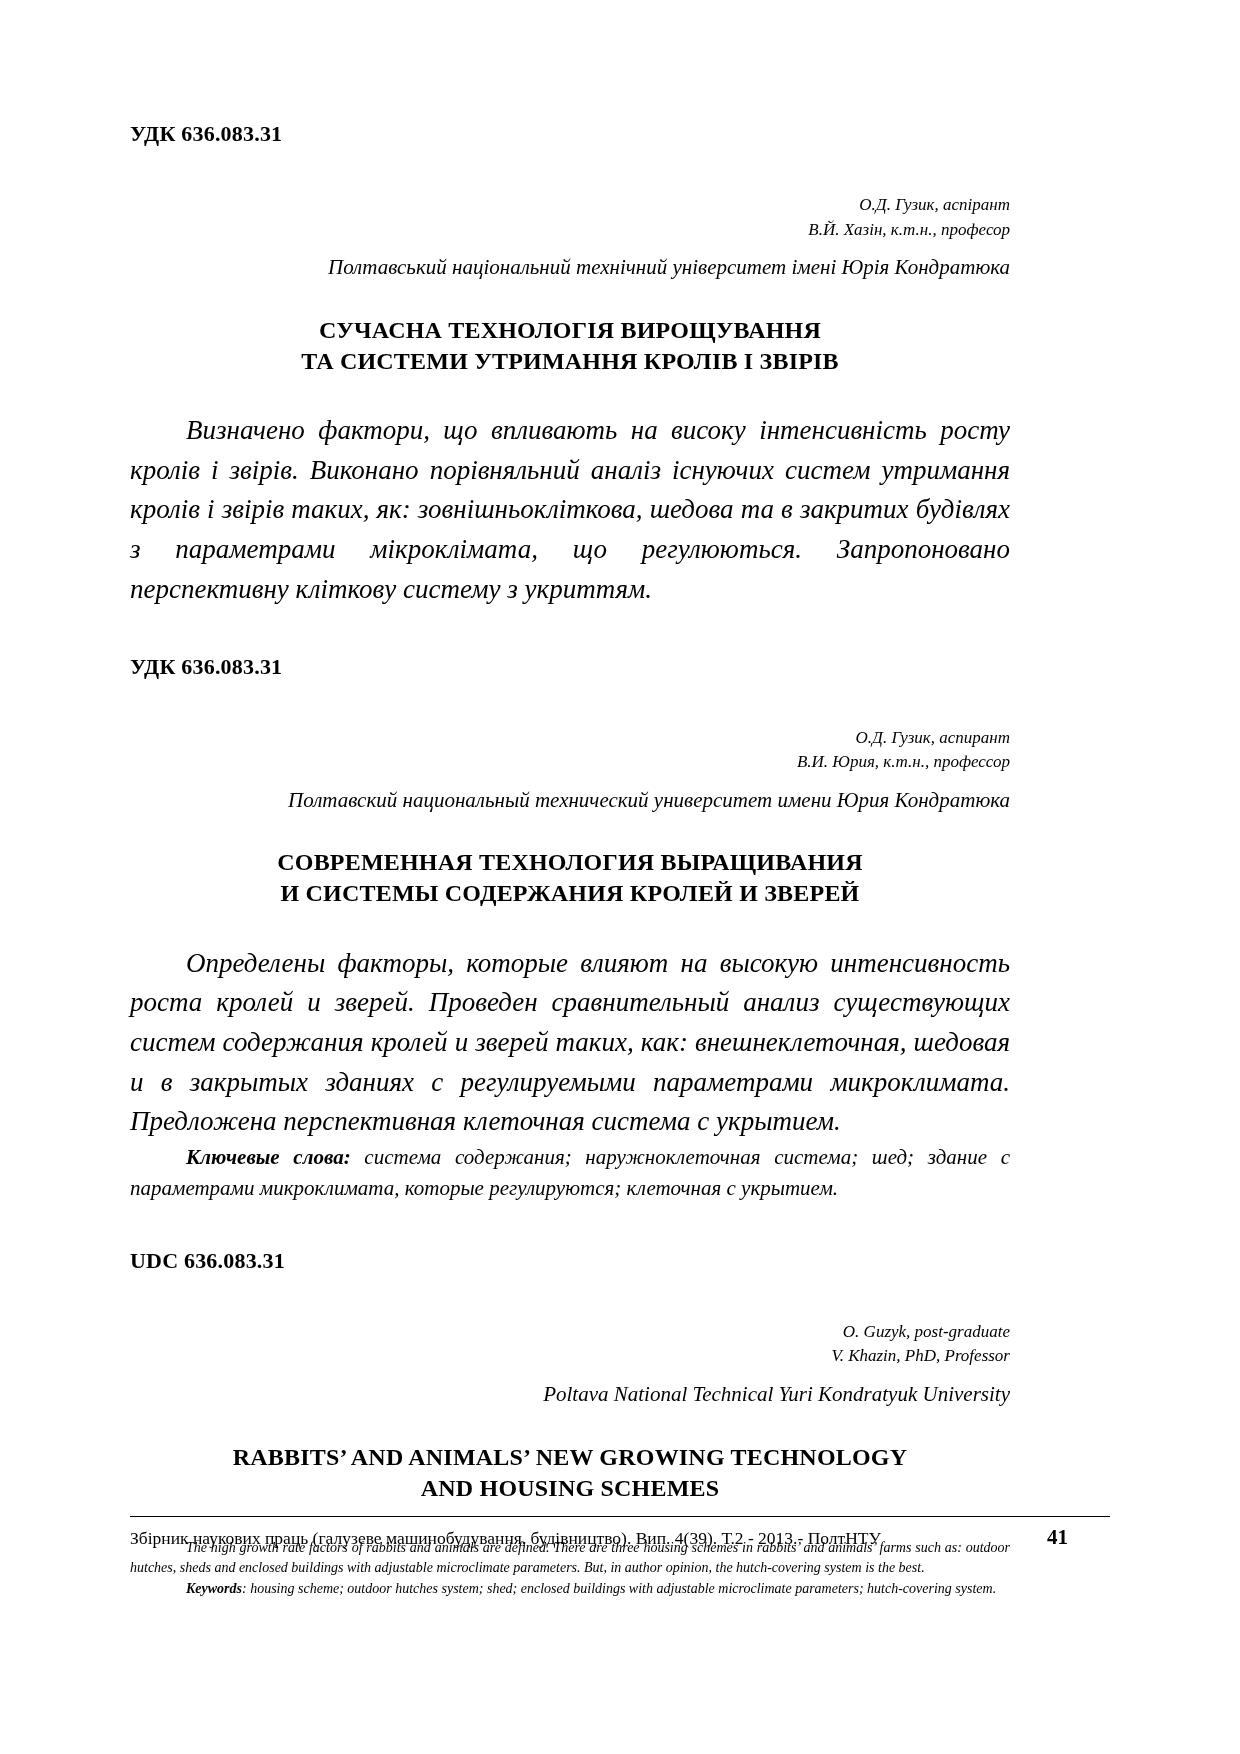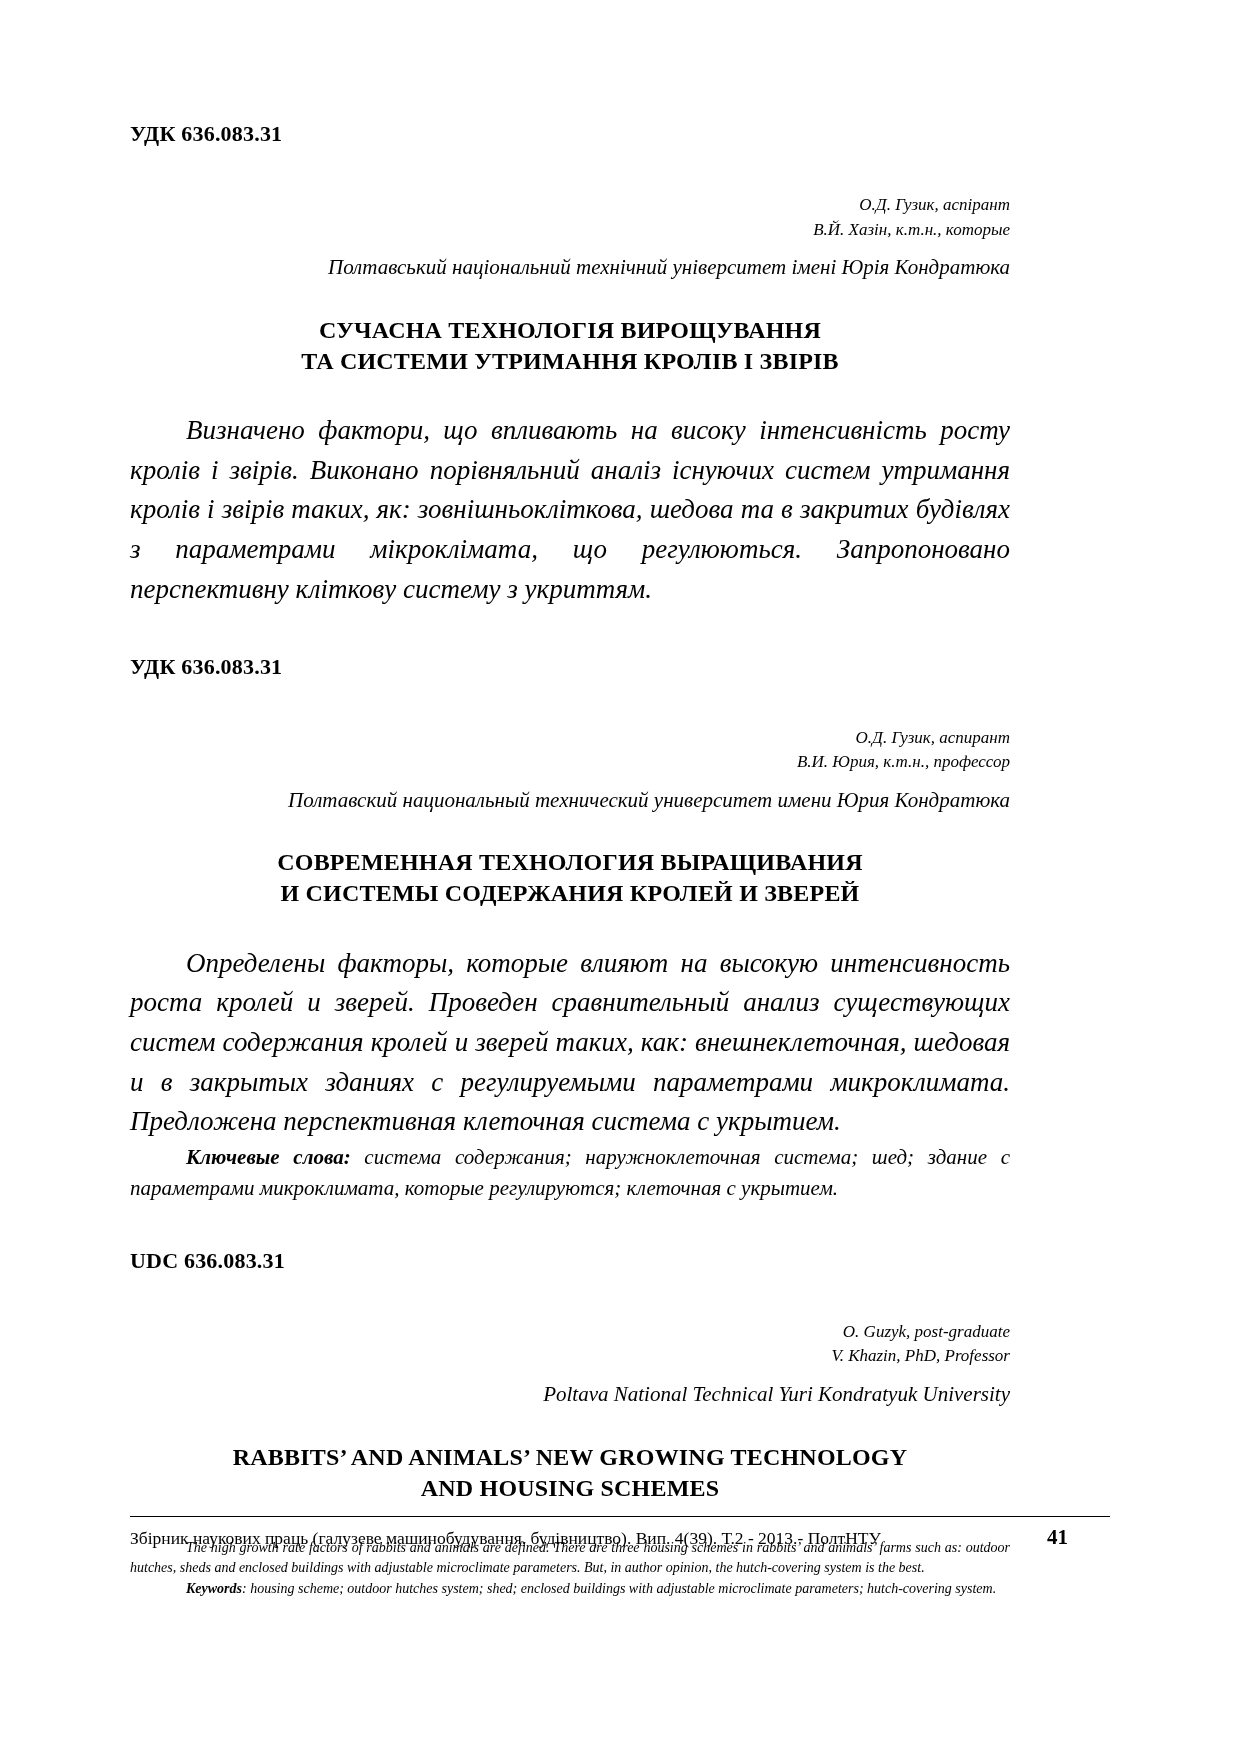--- a/index.html
+++ b/index.html
@@ -119,21 +119,21 @@
 <body>
 
 <div class="page">
   <div class="content">
 
     <div class="block">
       <p class="udc">УДК 636.083.31</p>
 
       <div class="authors">
         <span class="line">О.Д. Гузик, аспірант</span>
-        <span class="line">В.Й. Хазін, к.т.н., которые</span>
+        <span class="line">В.Й. Хазін, к.т.н., професор</span>
       </div>
       <div class="affiliation">Полтавський національний технічний університет імені Юрія Кондратюка</div>
 
       <h1 class="title">
         <span class="line">СУЧАСНА ТЕХНОЛОГІЯ ВИРОЩУВАННЯ</span>
         <span class="line">ТА СИСТЕМИ УТРИМАННЯ КРОЛІВ І ЗВІРІВ</span>
       </h1>
 
       <p class="abstract">Визначено фактори, що впливають на високу інтенсивність росту кролів і звірів. Виконано порівняльний аналіз існуючих систем утримання кролів і звірів таких, як: зовнішньоклiткова, шедова та в закритих будівлях з параметрами мікроклімата, що регулюються. Запропоновано перспективну кліткову систему з укриттям.</p>
     </div>

